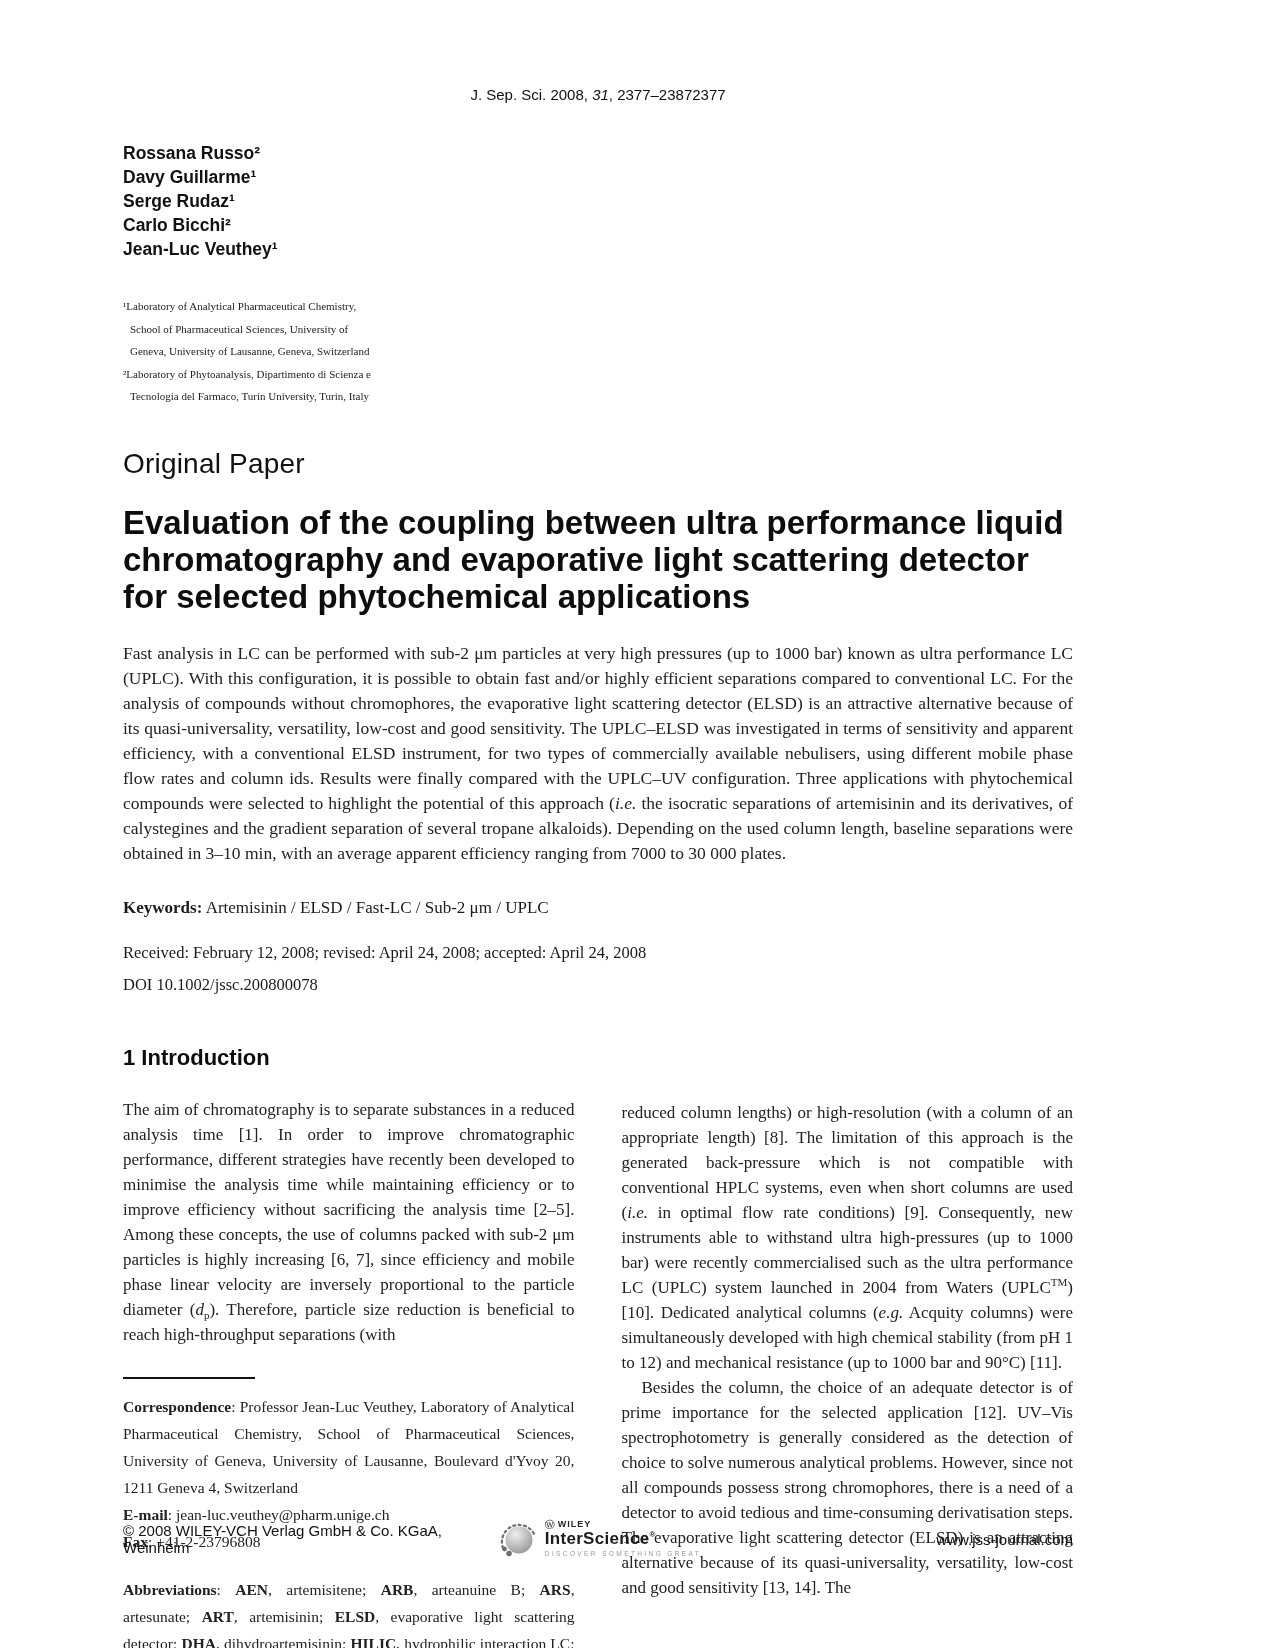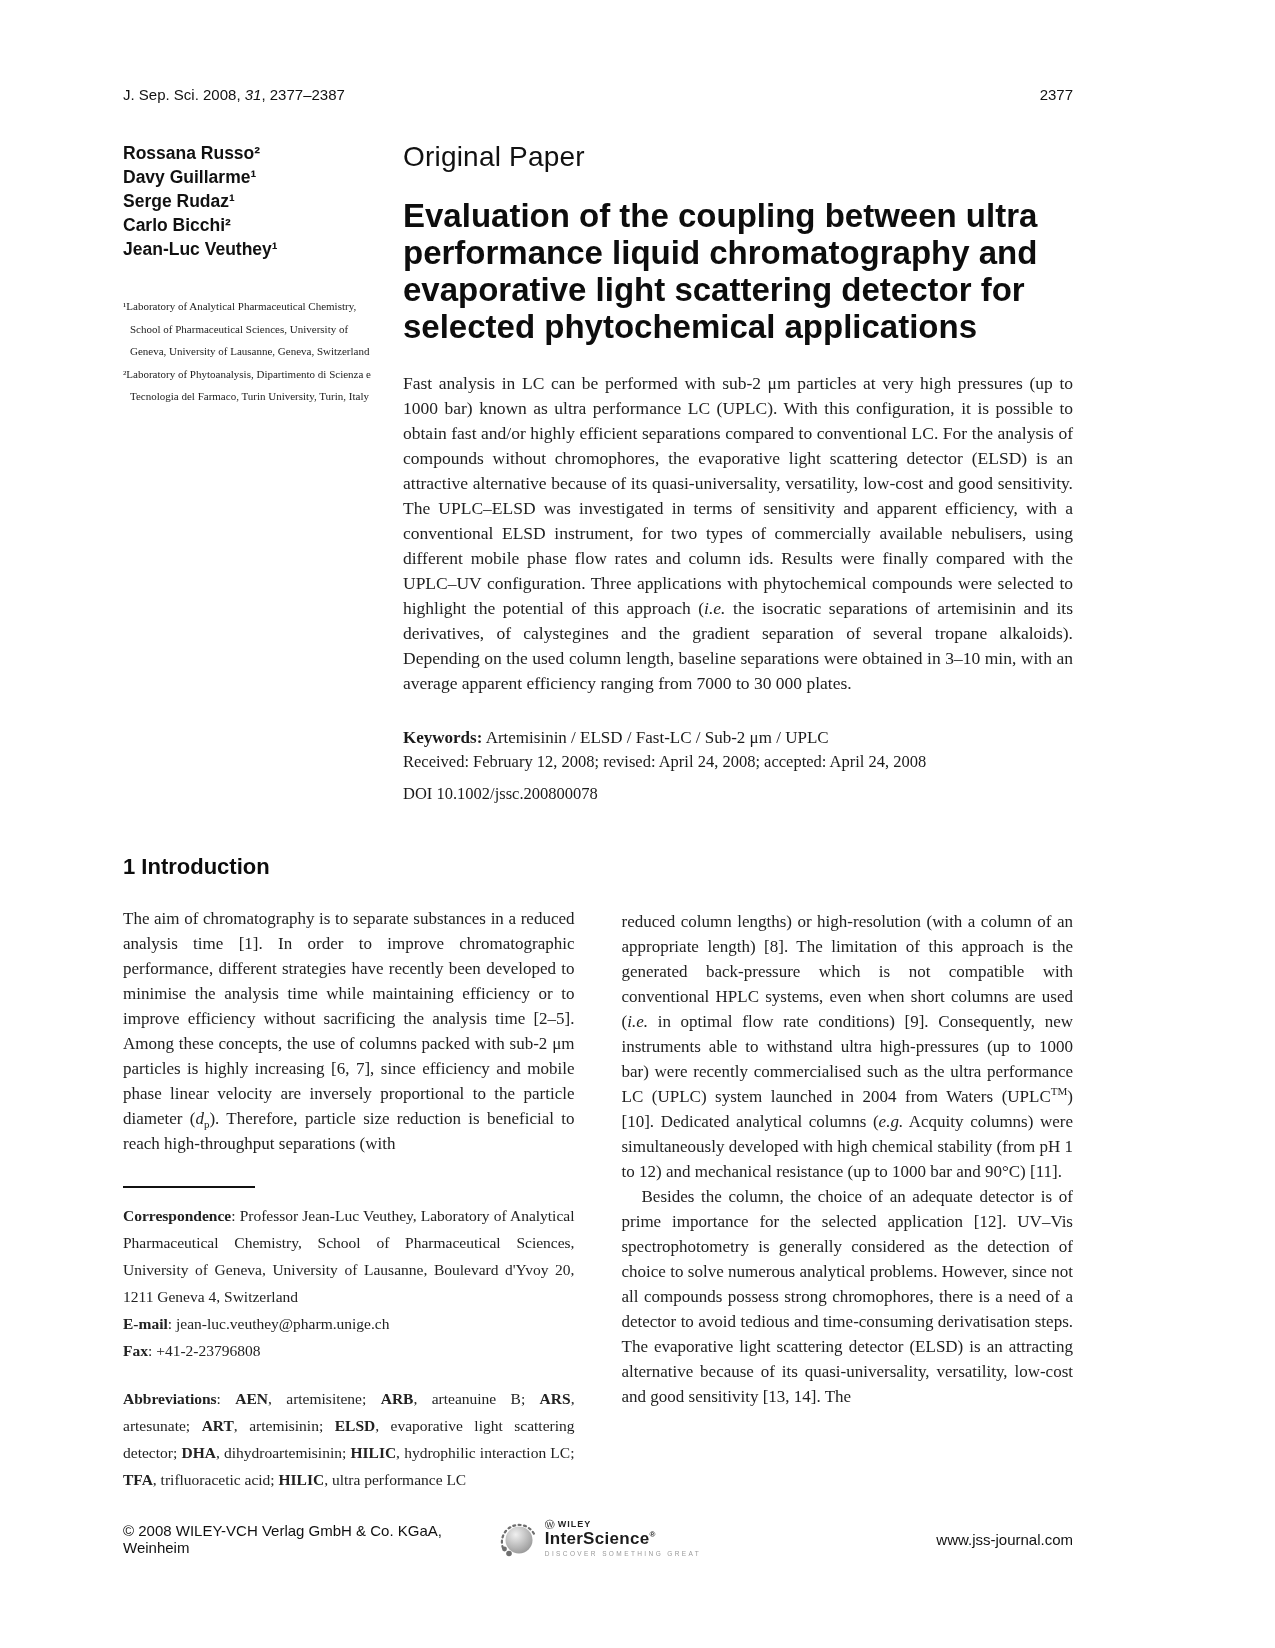--- a/index.html
+++ b/index.html
@@ -12,32 +12,33 @@
     color: #1a1a1a;
     padding: 86px 0 0 123px;
     font-family: "Liberation Serif", serif;
     overflow: hidden;
   }
   .content-width { width: 950px; }
 
   
   .running-head {
     display: flex;
-    justify-content: space-between;
+    justify-content: center;
     font-family: "Liberation Sans", sans-serif;
     font-size: 15px;
     color: #111;
   }
 
   
   .masthead {
     display: flex;
     margin-top: 38px;
     width: 950px;
-    gap: 24px;
+    gap: 40px;
+    flex-direction: column;
   }
   .side-col { width: 256px; flex: 0 0 256px; }
   .main-col { flex: 1; }
 
   .authors {
     font-family: "Liberation Sans", sans-serif;
     font-weight: bold;
     font-size: 17.5px;
     line-height: 24px;
     color: #111;
@@ -60,21 +61,21 @@
     margin-top: 24px;
   }
   .abstract {
     margin-top: 26px;
     font-size: 17.5px;
     line-height: 25px;
     text-align: justify;
     color: #222;
   }
   .keywords { margin-top: 32px; font-size: 17px; }
-  .received { margin-top: 4px; font-size: 16.5px; }
+  .received { margin-top: 25px; font-size: 16.5px; }
   .doi      { margin-top: 12px; font-size: 16.5px; }
 
   
   .body-cols {
     display: flex;
     gap: 47px;
     width: 950px;
     margin-top: 50px;
   }
   .col { flex: 1; min-width: 0; }

